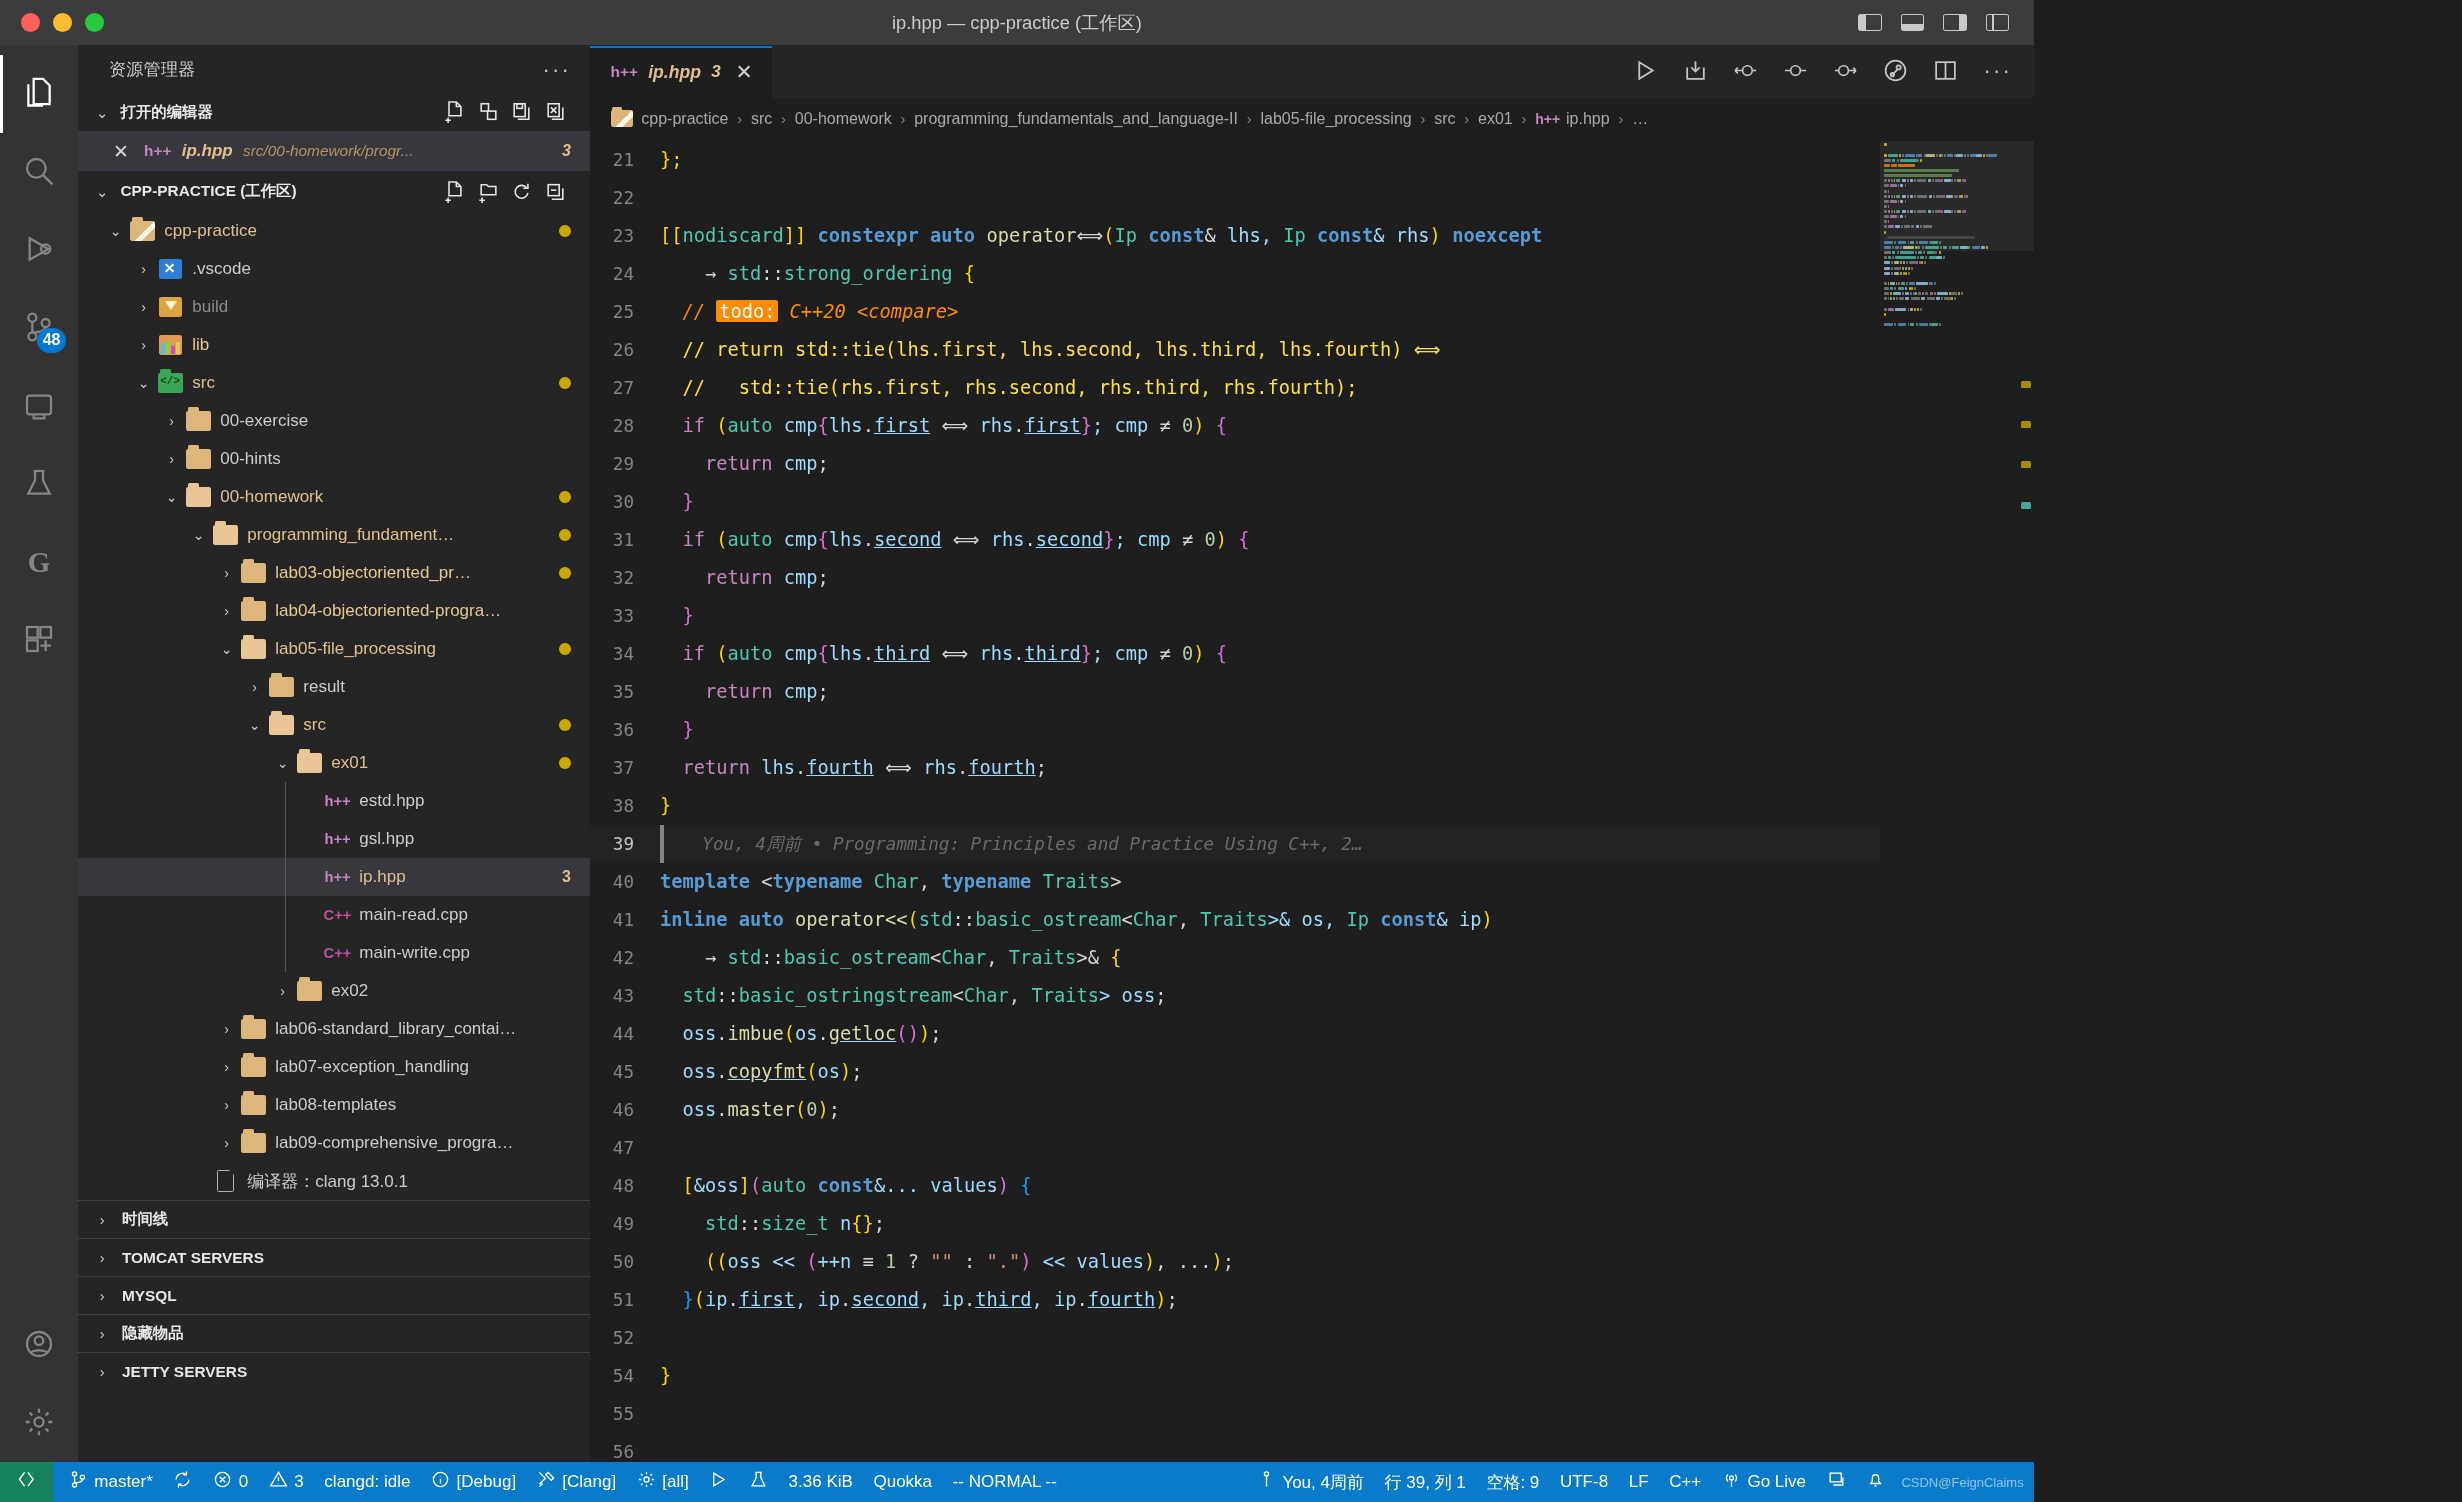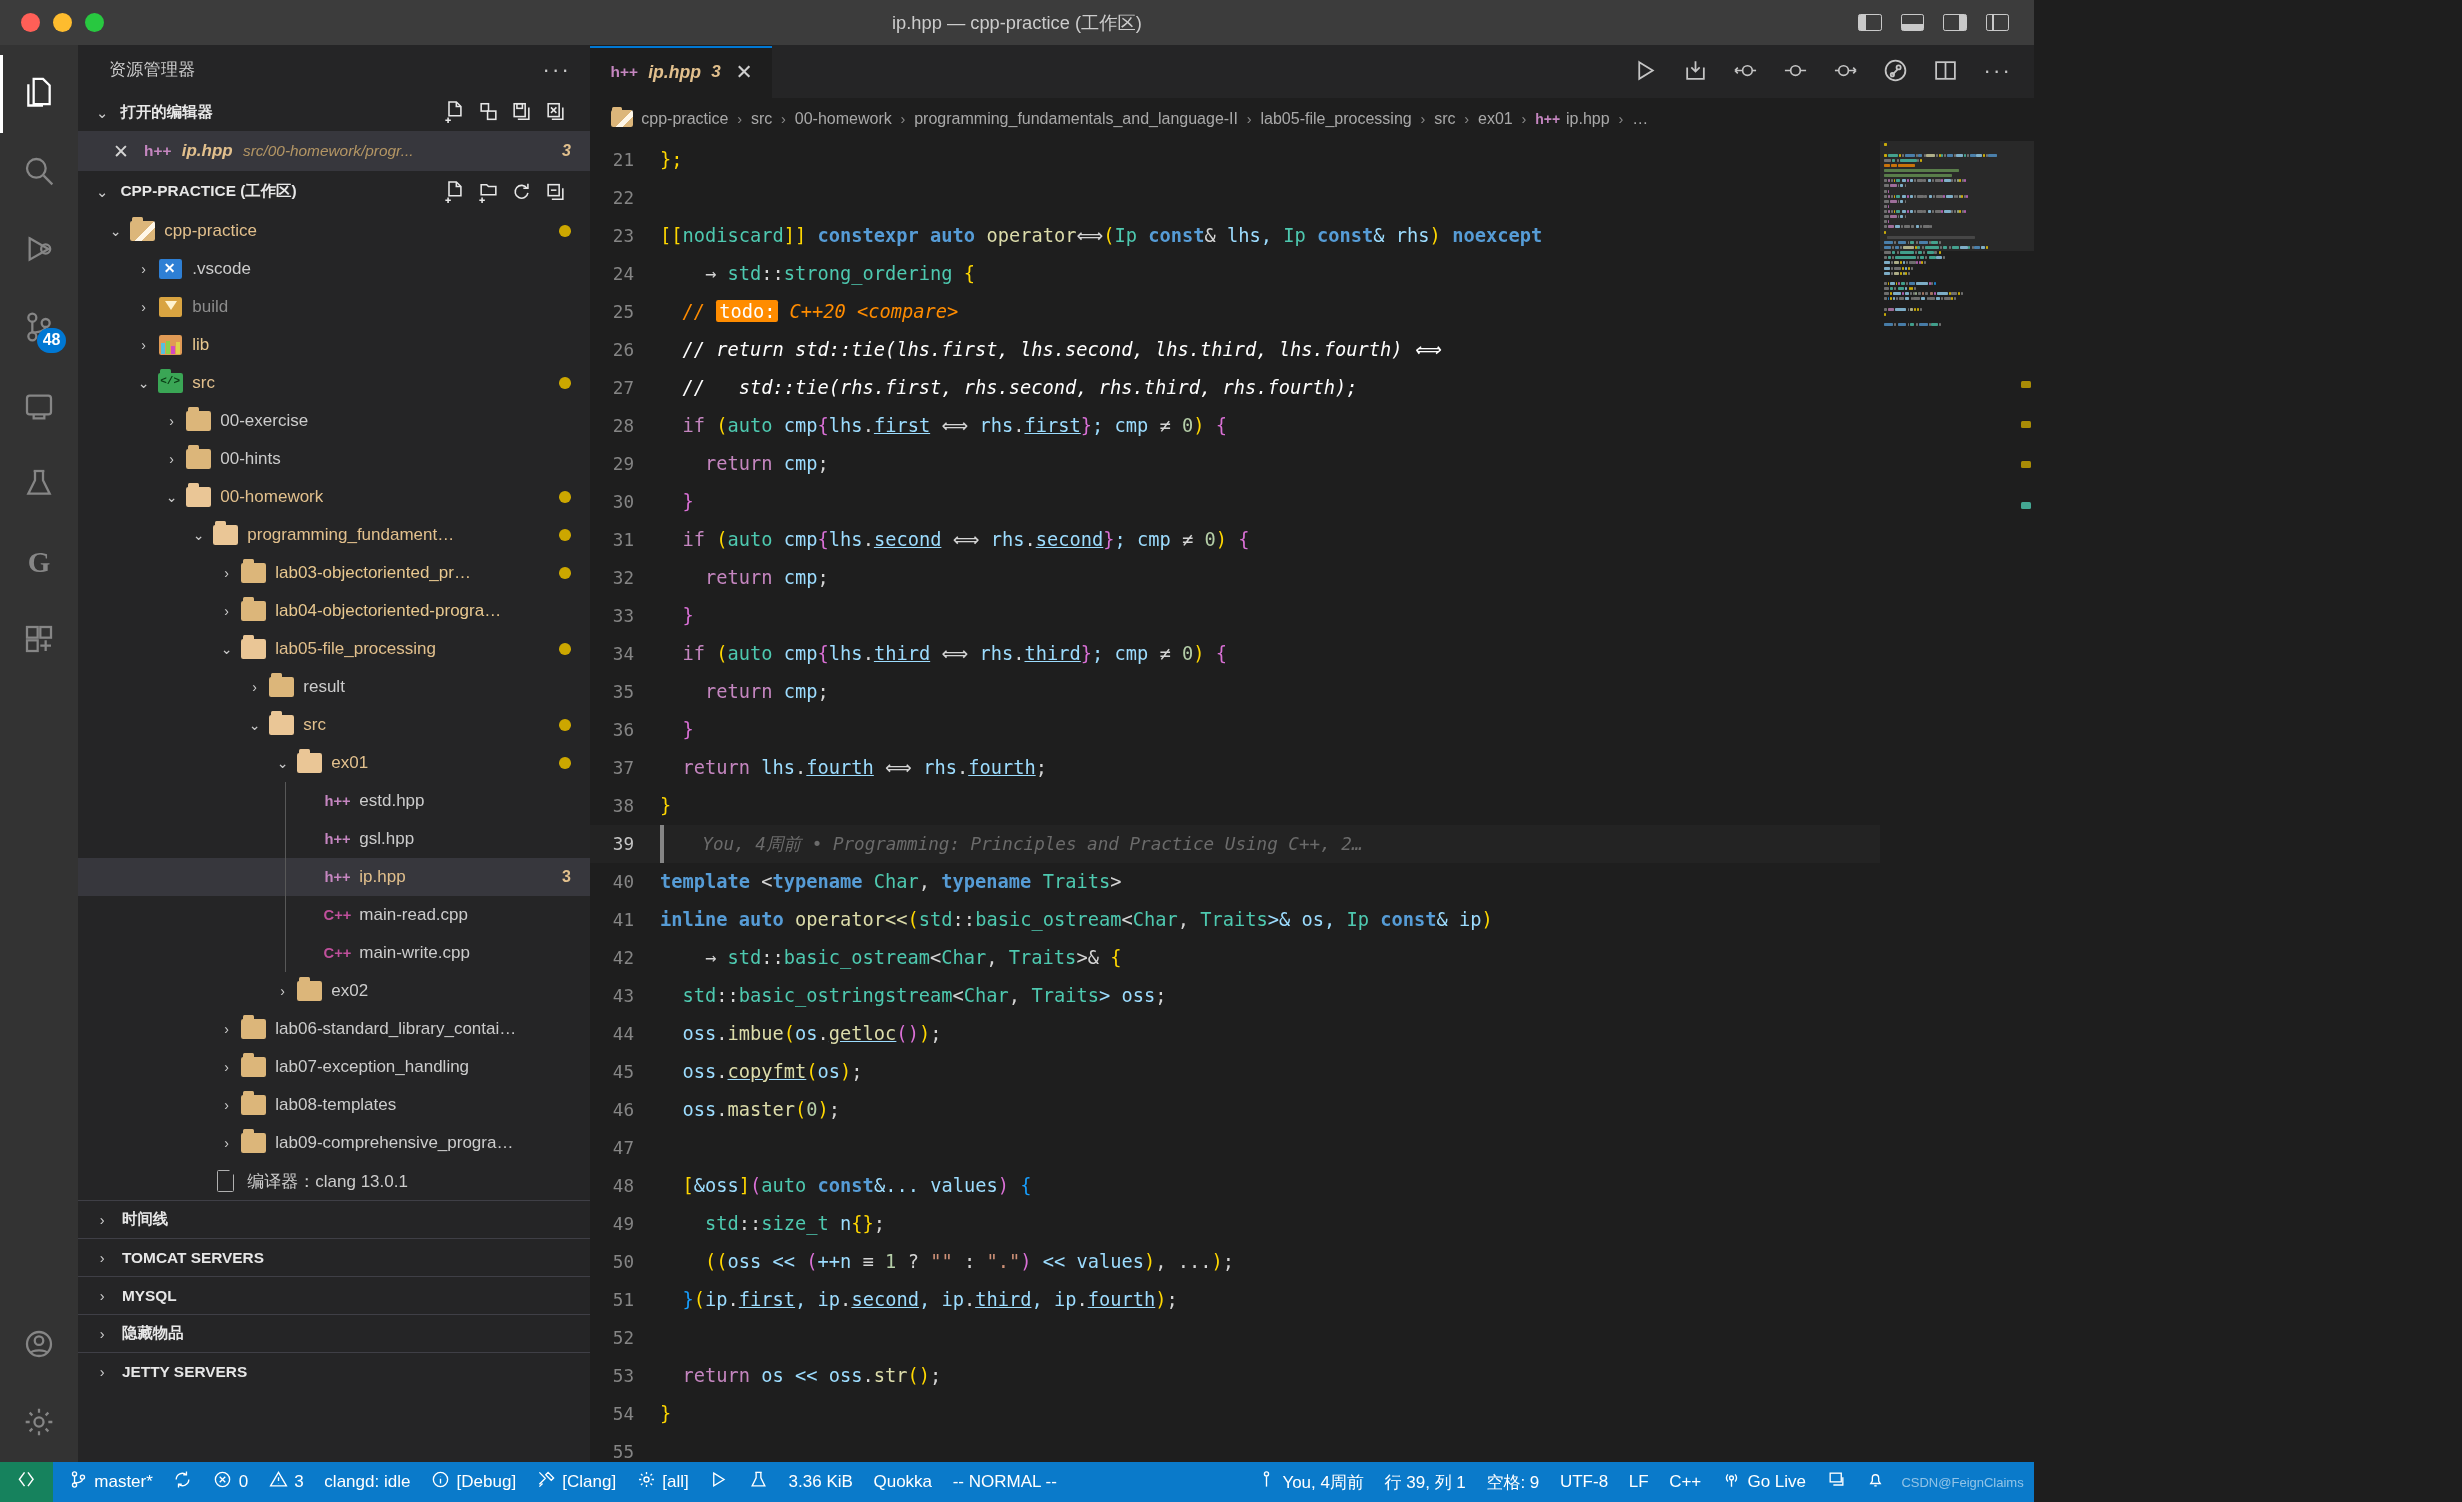--- a/index.html
+++ b/index.html
@@ -169,21 +169,21 @@
   .gutter-bar{position:absolute;left:0;top:0;bottom:0;width:3.7px;background:#858585;}
 
   
   .t-kw{color:#c586c0;}       
   .t-kw2{color:#569cd6;font-weight:bold;}      
   .t-type{color:#4ec9b0;}
   .t-fn{color:#dcdcaa;}
   .t-var{color:#9cdcfe;}
   .t-num{color:#b5cea8;}
   .t-str{color:#ce9178;}
-  .t-cmt{color:#ffffff;font-style:italic;}
+  .t-cmt{color:#fde047;}
   .t-todo{background:#ff8c00;color:#ffffff;border-radius:2.2px;padding:0.7px 2.9px;}
   .t-cmt-o{color:#ff8c00;font-style:italic;}
   .t-br1{color:#ffd700;}
   .t-br2{color:#da70d6;}
   .t-br3{color:#179fff;}
   .t-attr{color:#4ec9b0;}
   .t-white{color:#d4d4d4;}
   .t-grn{color:#4ec9b0;}
   .und{text-decoration:underline; text-decoration-color:#9cdcfe;}
   .blame{color:#6b6b6b;font-style:italic;font-size:17.6px;}
@@ -744,21 +744,20 @@
             <div class="cline"><span class="ln">43</span><span class="ctext"><span class="t-white">  </span><span class="t-type">std</span><span class="t-white">::</span><span class="t-type">basic_ostringstream</span><span class="t-white">&lt;</span><span class="t-type">Char</span><span class="t-white">, </span><span class="t-type">Traits</span><span class="t-var">&gt; oss</span><span class="t-white">;</span></span></div>
             <div class="cline"><span class="ln">44</span><span class="ctext"><span class="t-var">  oss</span><span class="t-white">.</span><span class="t-fn">imbue</span><span class="t-br1">(</span><span class="t-var">os</span><span class="t-white">.</span><span class="t-fn und">getloc</span><span class="t-br2">(</span><span class="t-br2">)</span><span class="t-br1">)</span><span class="t-white">;</span></span></div>
             <div class="cline"><span class="ln">45</span><span class="ctext"><span class="t-var">  oss</span><span class="t-white">.</span><span class="t-fn und">copyfmt</span><span class="t-br1">(</span><span class="t-var">os</span><span class="t-br1">)</span><span class="t-white">;</span></span></div>
             <div class="cline"><span class="ln">46</span><span class="ctext"><span class="t-var">  oss</span><span class="t-white">.</span><span class="t-fn">master</span><span class="t-br1">(</span><span class="t-num">0</span><span class="t-br1">)</span><span class="t-white">;</span></span></div>
             <div class="cline"><span class="ln">47</span><span class="ctext"></span></div>
             <div class="cline"><span class="ln">48</span><span class="ctext"><span class="t-white">  </span><span class="t-br1">[</span><span class="t-var">&amp;oss</span><span class="t-br1">]</span><span class="t-br2">(</span><span class="t-grn">auto</span><span class="t-white"> </span><span class="t-kw2">const</span><span class="t-var">&amp;... values</span><span class="t-br2">)</span><span class="t-white"> </span><span class="t-br3">{</span></span></div>
             <div class="cline"><span class="ln">49</span><span class="ctext"><span class="t-white">    </span><span class="t-type">std</span><span class="t-white">::</span><span class="t-type">size_t</span><span class="t-var"> n</span><span class="t-br1">{</span><span class="t-br1">}</span><span class="t-white">;</span></span></div>
             <div class="cline"><span class="ln">50</span><span class="ctext"><span class="t-white">    </span><span class="t-br1">((</span><span class="t-var">oss &lt;&lt; </span><span class="t-br2">(</span><span class="t-var">++n </span><span class="t-white">≡</span><span class="t-white"> </span><span class="t-num">1</span><span class="t-white"> ? </span><span class="t-str">""</span><span class="t-white"> : </span><span class="t-str">"."</span><span class="t-br2">)</span><span class="t-var"> &lt;&lt; values</span><span class="t-br1">)</span><span class="t-white">, ...</span><span class="t-br1">)</span><span class="t-white">;</span></span></div>
             <div class="cline"><span class="ln">51</span><span class="ctext"><span class="t-white">  </span><span class="t-br3">}</span><span class="t-br1">(</span><span class="t-var">ip</span><span class="t-white">.</span><span class="t-var und">first</span><span class="t-var">, ip</span><span class="t-white">.</span><span class="t-var und">second</span><span class="t-var">, ip</span><span class="t-white">.</span><span class="t-var und">third</span><span class="t-var">, ip</span><span class="t-white">.</span><span class="t-var und">fourth</span><span class="t-br1">)</span><span class="t-white">;</span></span></div>
             <div class="cline"><span class="ln">52</span><span class="ctext"></span></div>
-            <div class="cline"><span class="ln">53</span><span class="ctext"><span class="t-white">  </span><span class="t-kw">return</span><span class="t-var"> os &lt;&lt; oss</span><span class="t-white">.</span><span class="t-fn">str</span><span class="t-br1">(</span><span class="t-br1">)</span><span class="t-white">;</span></span></div>
             <div class="cline"><span class="ln">54</span><span class="ctext"><span class="t-br1">}</span></span></div>
             <div class="cline"><span class="ln">55</span><span class="ctext"></span></div>
             <div class="cline"><span class="ln">56</span><span class="ctext"></span></div>
           </div>
         <div class="minimap" id="mm-root">
           <div class="mm-slider"></div>
         <div class="mm-line" style="left: 4.4px; top: 4.4px; width: 2.2px; background: rgb(255, 215, 0); opacity: 0.75;"></div>
             <div class="mm-line" style="left: 4.4px; top: 14.7px; width: 2.2px; background: rgb(255, 215, 0); opacity: 0.75;"></div>
             <div class="mm-line" style="left: 7.7px; top: 14.7px; width: 10px; background: rgb(78, 201, 176); opacity: 0.75;"></div>
             <div class="mm-line" style="left: 18.7px; top: 14.7px; width: 2.2px; background: rgb(255, 215, 0); opacity: 0.75;"></div>

